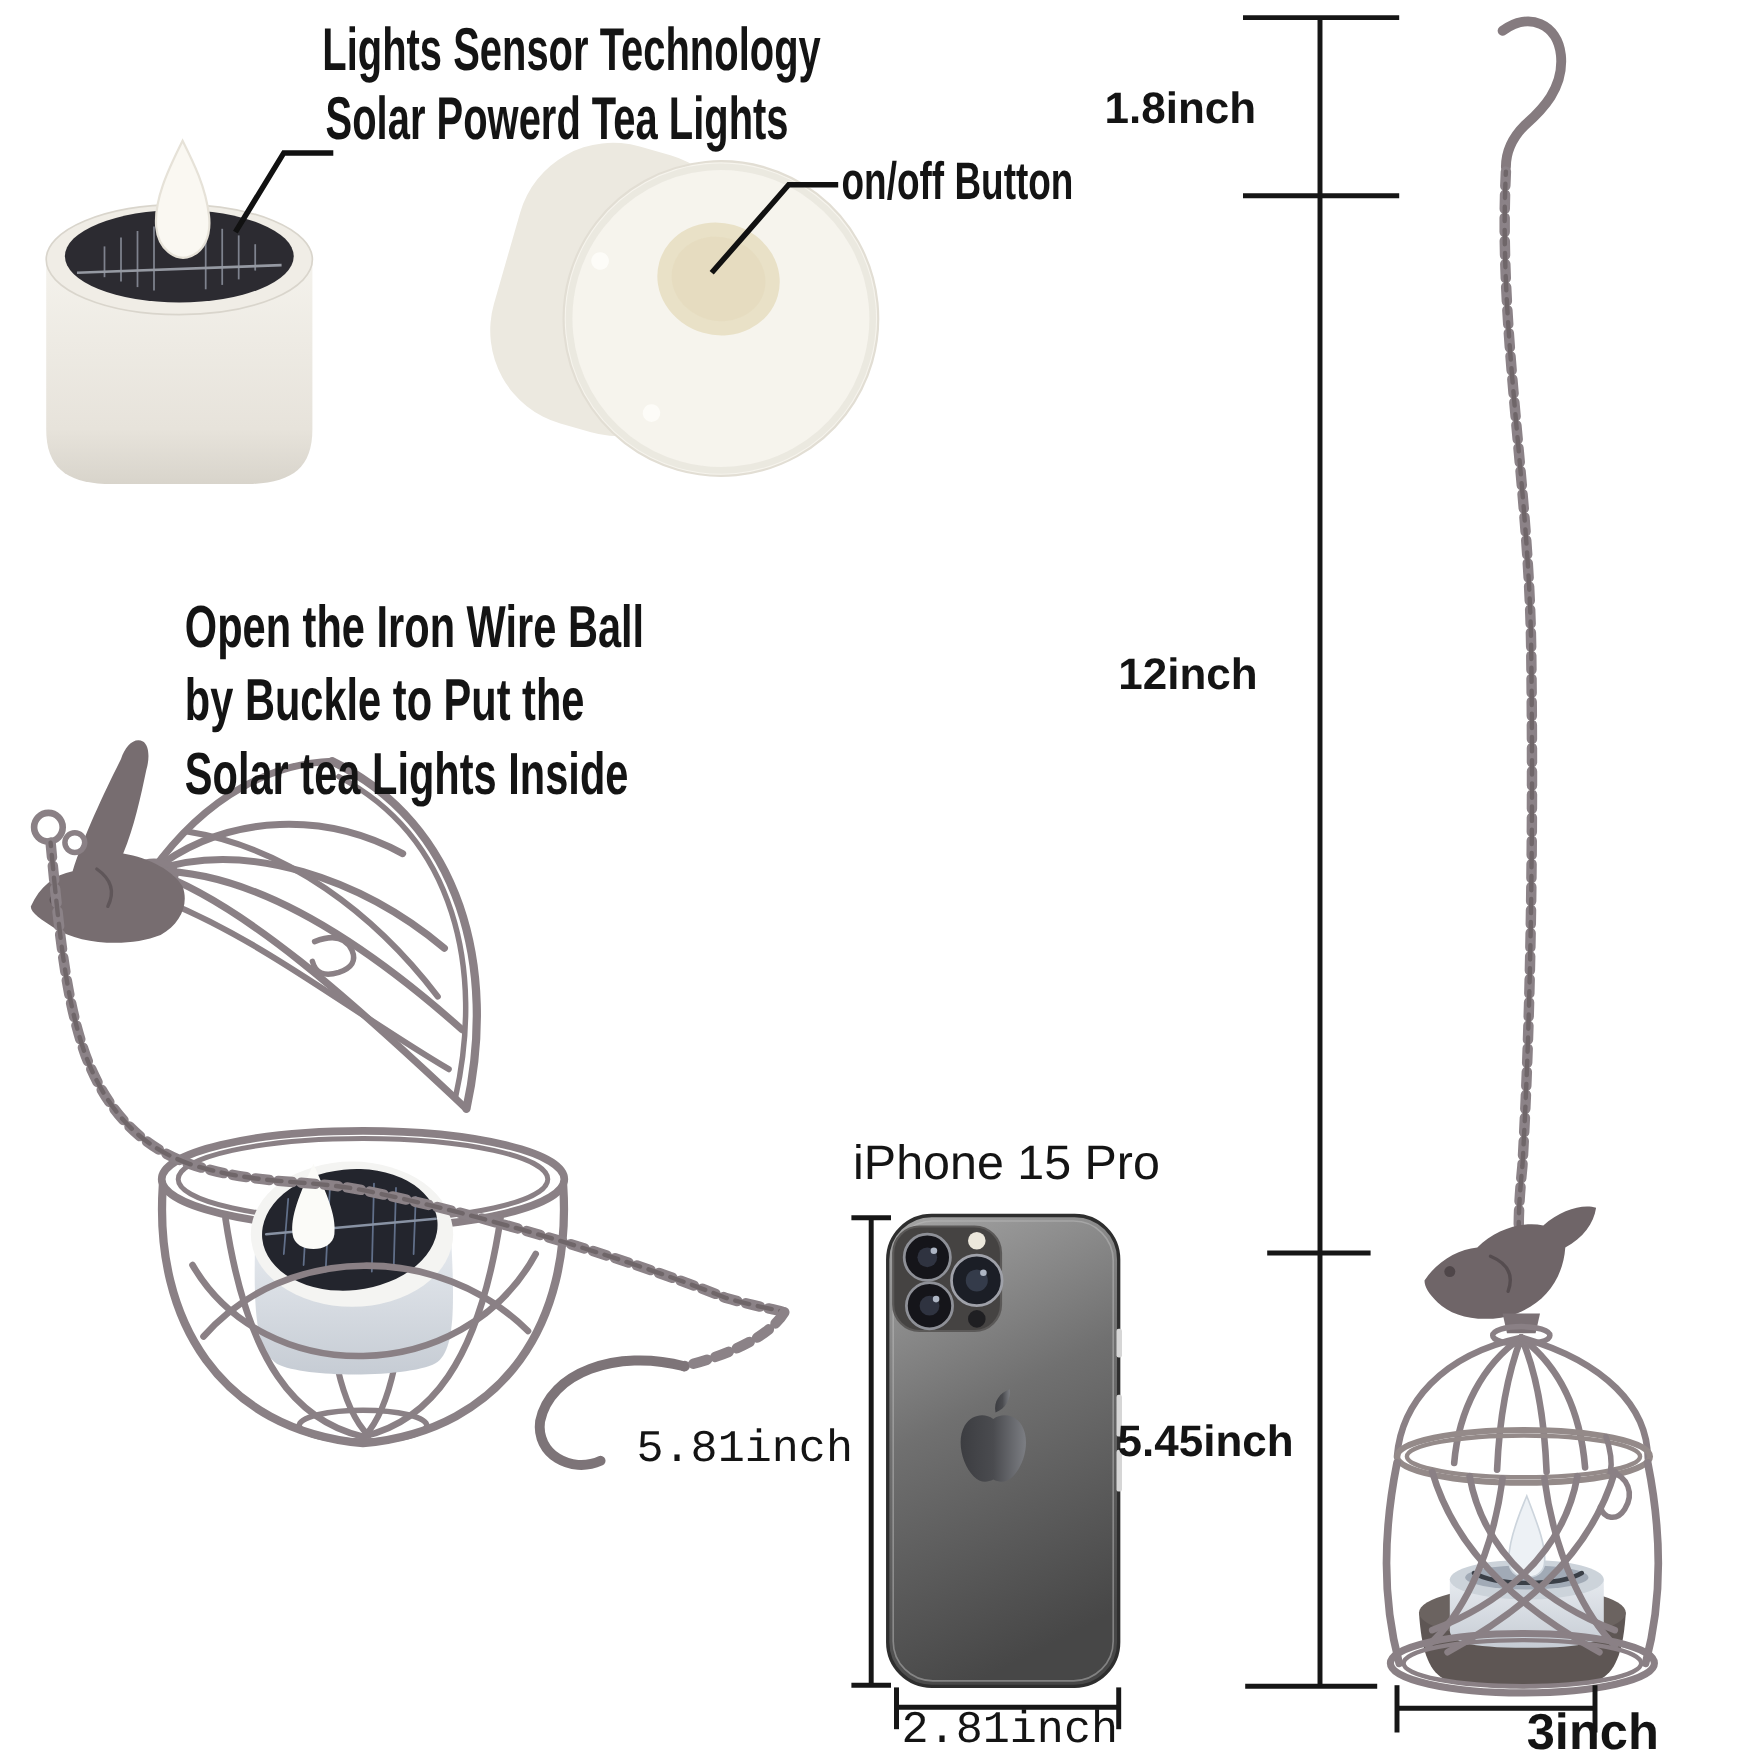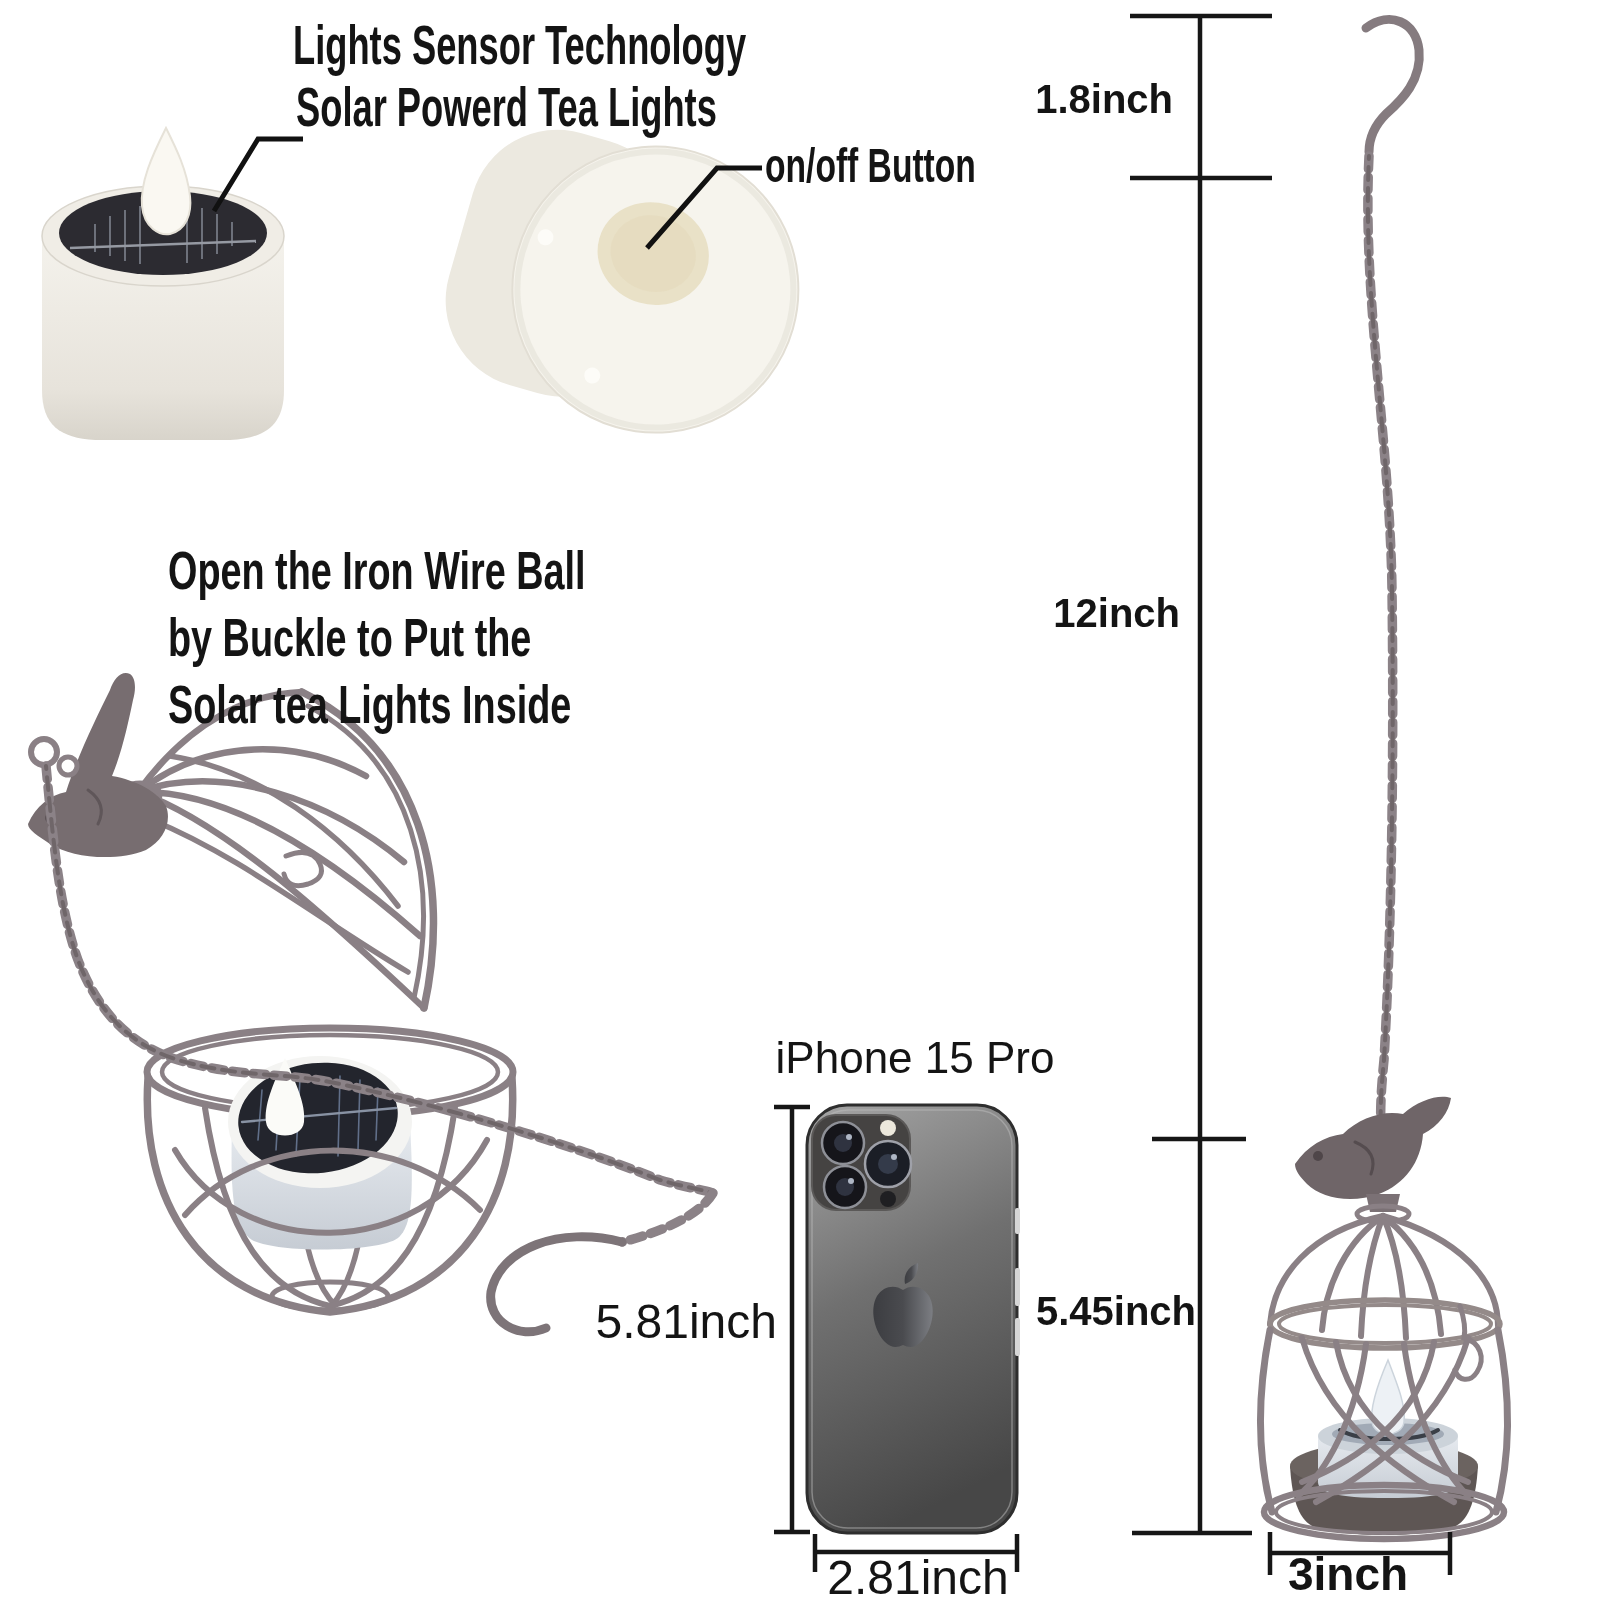--- a/index.html
+++ b/index.html
@@ -5,23 +5,23 @@
   html,body{margin:0;padding:0;background:#ffffff;}
   body{width:1600px;height:1600px;position:relative;overflow:hidden;
        font-family:"Liberation Sans",sans-serif;color:#141414;}
   #canvas{position:absolute;left:0;top:0;width:1600px;height:1600px;}
   .label{position:absolute;white-space:nowrap;color:#141414;line-height:1.08;}
   .headline{font-weight:700;font-size:55px;transform:scaleX(0.66);transform-origin:left center;}
   .instr{font-weight:700;font-size:54px;transform:scaleX(0.70);transform-origin:left center;}
   .callout{font-weight:700;font-size:48px;transform:scaleX(0.70);transform-origin:left center;}
   .dim-bold{font-weight:700;font-size:40px;}
   .dim-bold.big{font-size:46px;}
-  .dim-reg{font-weight:400;font-size:48px;}
+  .dim-reg{font-weight:400;font-size:41px;font-family:Liberation Mono, monospace;}
   .phone-title{font-weight:400;font-size:44px;}
-  .ta-right{text-align:right;}
+  .ta-right{text-align:center;}
   .ta-center{text-align:center;}
 </style>
 </head>
 <body>
 
 <svg id="canvas" viewBox="0 0 1600 1600">
   <defs>
     <linearGradient id="tl1body" x1="0" y1="0" x2="0" y2="1">
       <stop offset="0" stop-color="#f4f2ec"></stop>
         <stop offset="0.75" stop-color="#e7e3db"></stop>
@@ -253,16 +253,16 @@
 
 <div class="label instr" style="left:168px;top:541px;">Open the Iron Wire Ball</div>
 <div class="label instr" style="left:168px;top:608px;">by Buckle to Put the</div>
 <div class="label instr" style="left:168px;top:675px;">Solar tea Lights Inside</div>
 
 <div class="label phone-title ta-center" style="left:765px;top:1034px;width:300px;">iPhone 15 Pro</div>
 
 <div class="label dim-bold ta-right" style="left:973px;top:78px;width:200px;">1.8inch</div>
 <div class="label dim-bold ta-right" style="left:980px;top:592px;width:200px;">12inch</div>
 <div class="label dim-bold ta-right" style="left:996px;top:1290px;width:200px;">5.45inch</div>
-<div class="label dim-bold big ta-center" style="left:1228px;top:1550px;width:240px;">3inch</div>
+<div class="label dim-bold big ta-center" style="left:1328px;top:1550px;width:240px;">3inch</div>
 
 <div class="label dim-reg ta-right" style="left:577px;top:1296px;width:200px;">5.81inch</div>
 <div class="label dim-reg ta-center" style="left:818px;top:1552px;width:200px;">2.81inch</div>
 
 </body></html>

